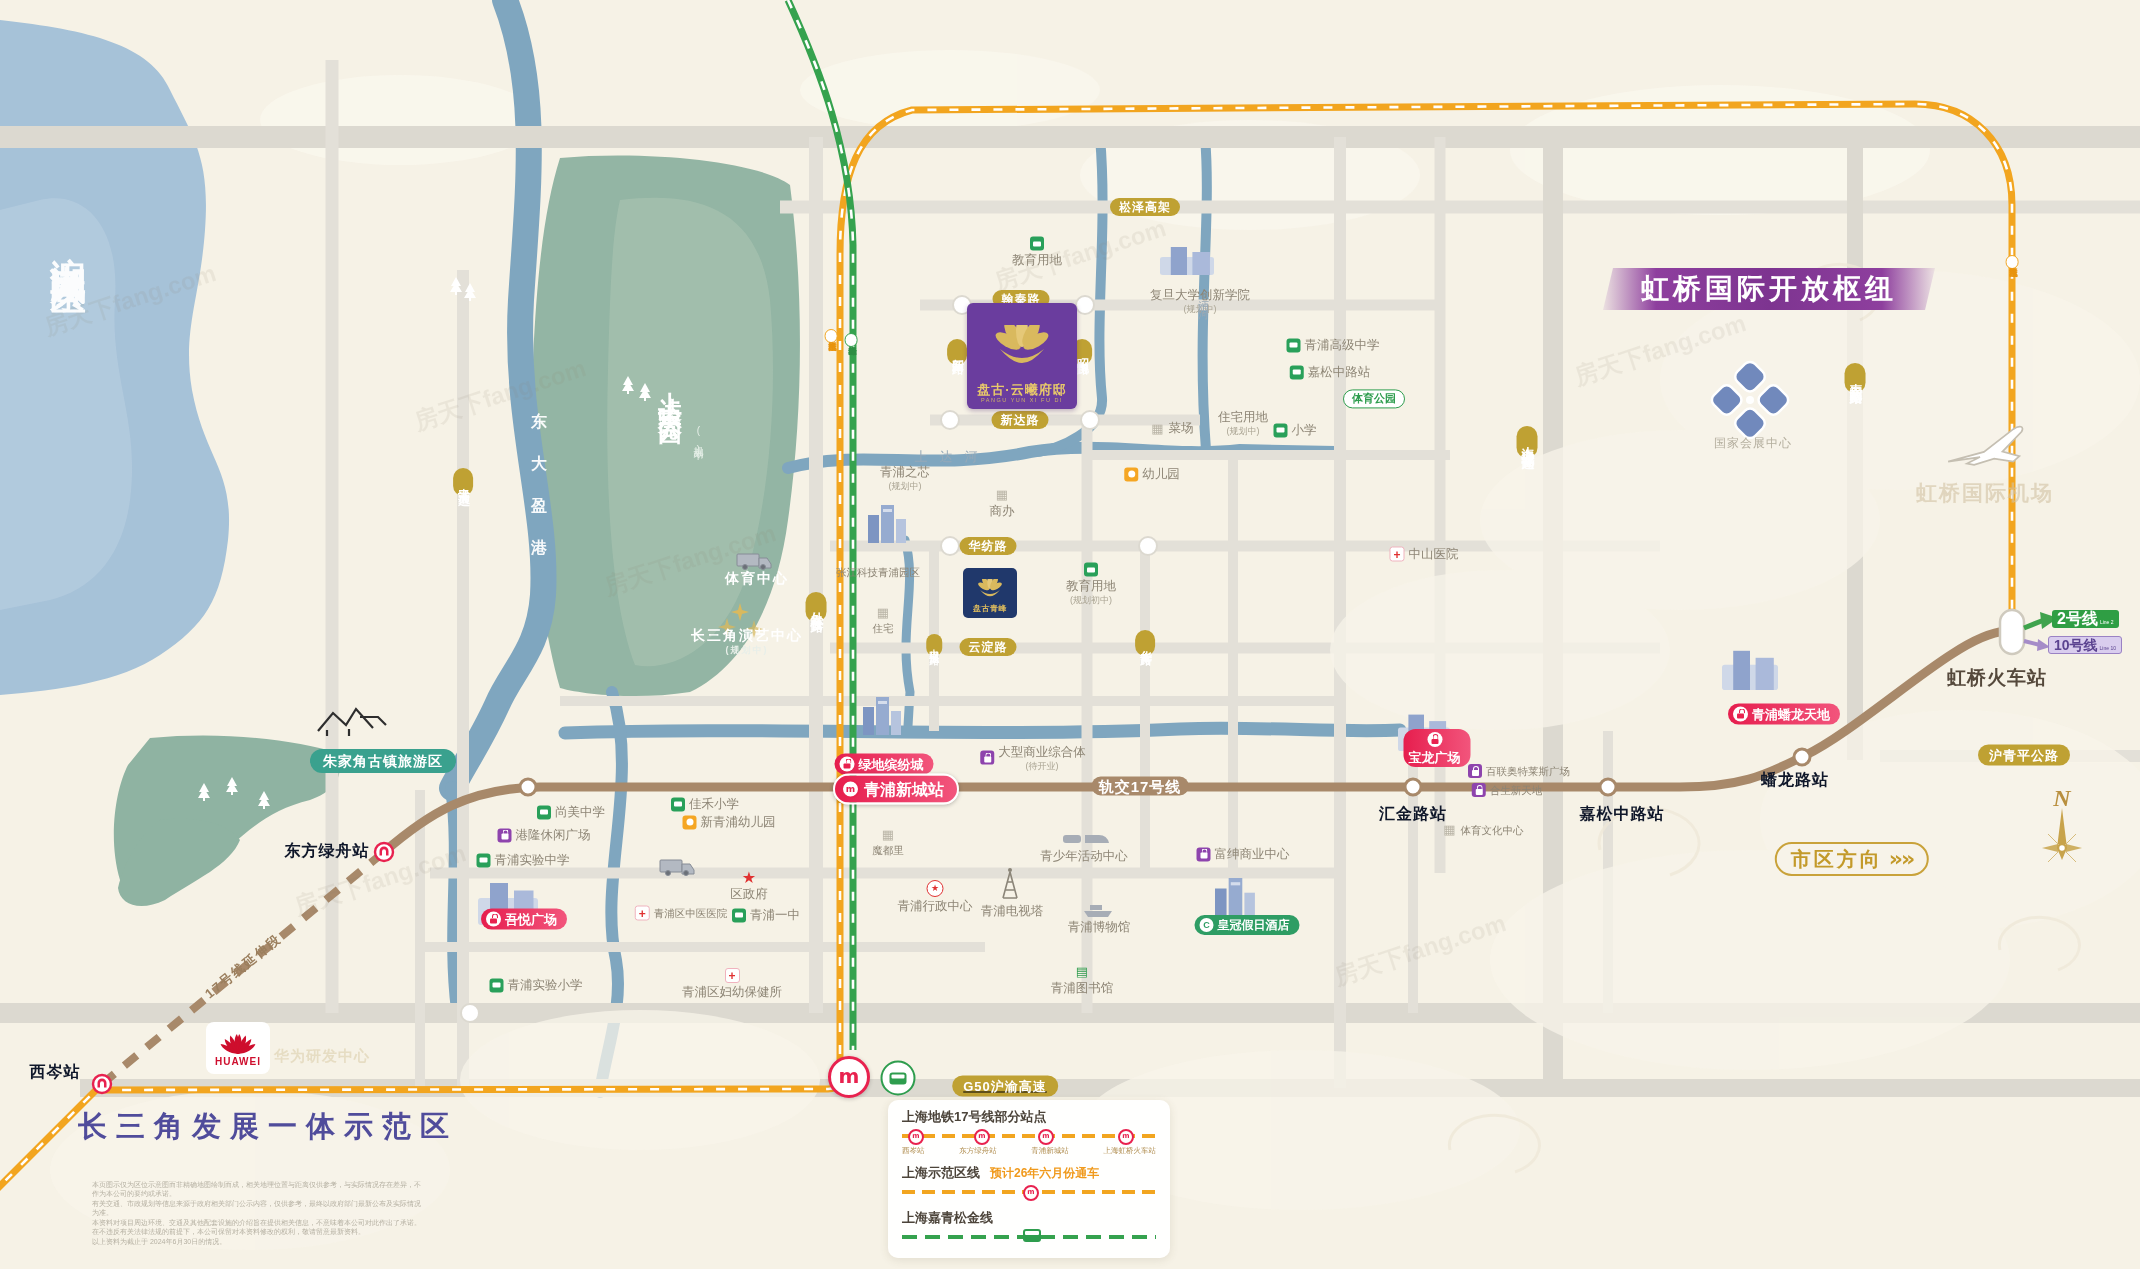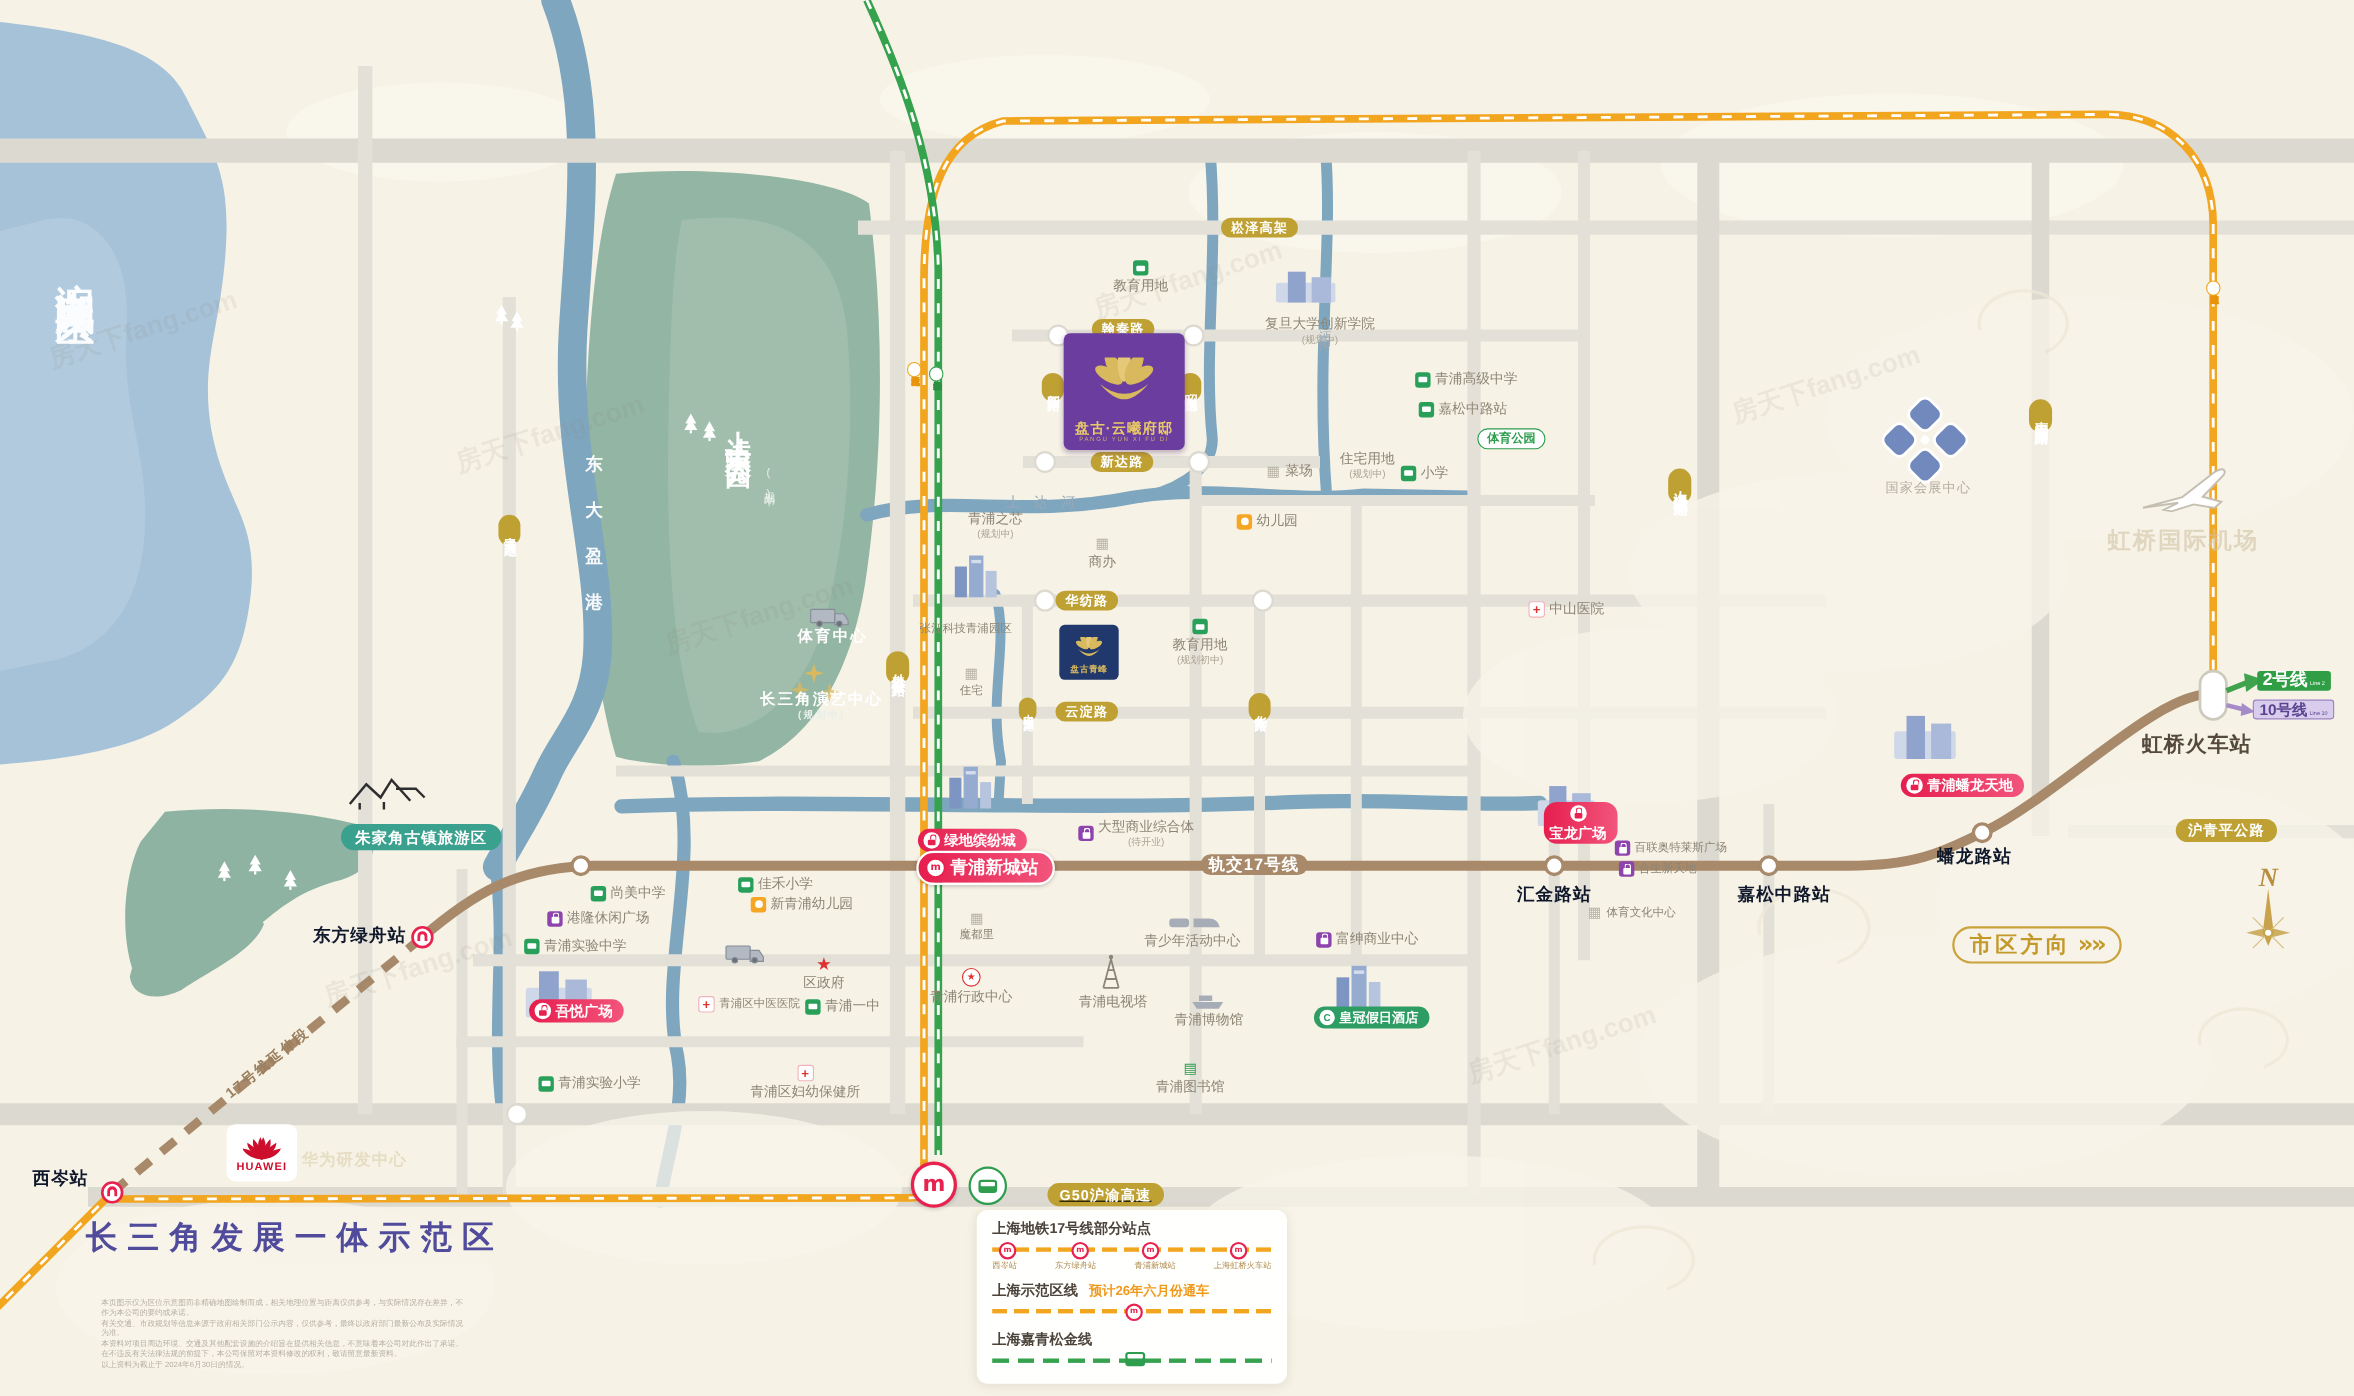--- a/index.html
+++ b/index.html
@@ -397,20 +397,23 @@
   </div>
   <div class="pblock" id="pb2">
     <svg width="34" height="26" viewBox="-17 -11 34 26">
         <g transform="scale(0.9)">
           <use href="#lt"></use>
         </g>
       </svg>
     <div class="nm">盘古青峰</div>
   </div>
 
+  <div class="hq-banner">
+      <span>虹桥国际开放枢纽</span>
+    </div>
 
   <div class="badge" id="b2">
     <span class="n">2号线</span>
     <span class="s">Line 2</span>
   </div>
   <div class="badge" id="b10">
     <span class="n">10号线</span>
     <span class="s">Line 10</span>
   </div>
 
@@ -753,21 +756,21 @@
         <span class="txtcol">
           <span>青浦实验小学</span>
         </span>
       </div>
       <div class="poi col xs" style="left: 888px; top: 842px;">
         <span class="ic ic-bldg"></span>
         <span class="txtcol">
           <span>魔都里</span>
         </span>
       </div>
-      <div class="poi col " style="left: 883px; top: 897px; justify-content: flex-end;">
+      <div class="poi col " style="left: 935px; top: 897px; justify-content: flex-end;">
         <span class="ic ic-starc"></span>
         <span class="txtcol">
           <span>青浦行政中心</span>
         </span>
       </div>
       <div class="poi col " style="left: 1012px; top: 911px;">
         <span class="txtcol">
           <span>青浦电视塔</span>
         </span>
       </div>

